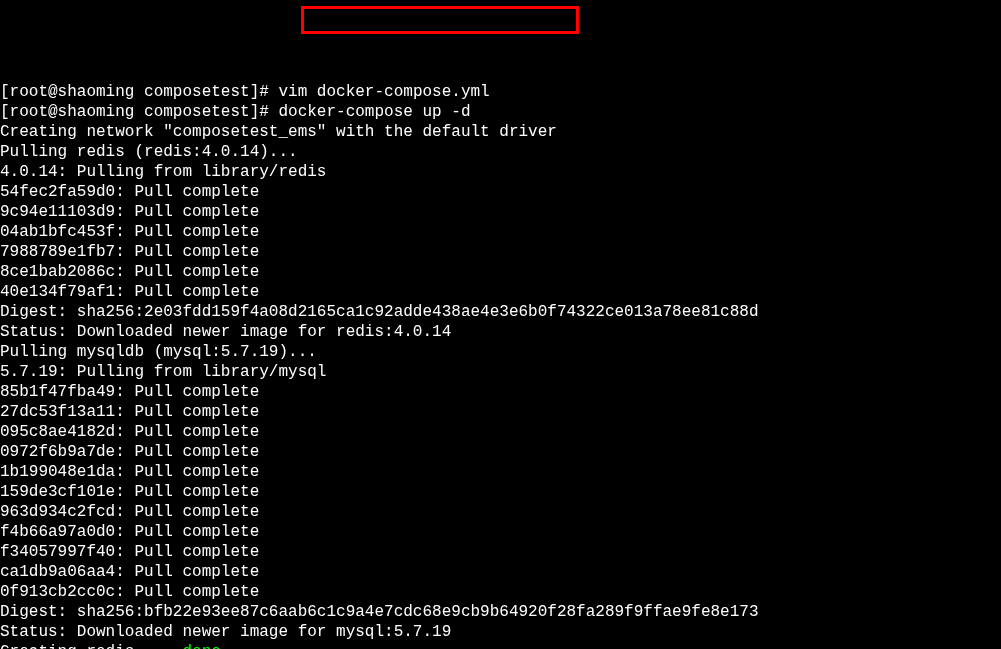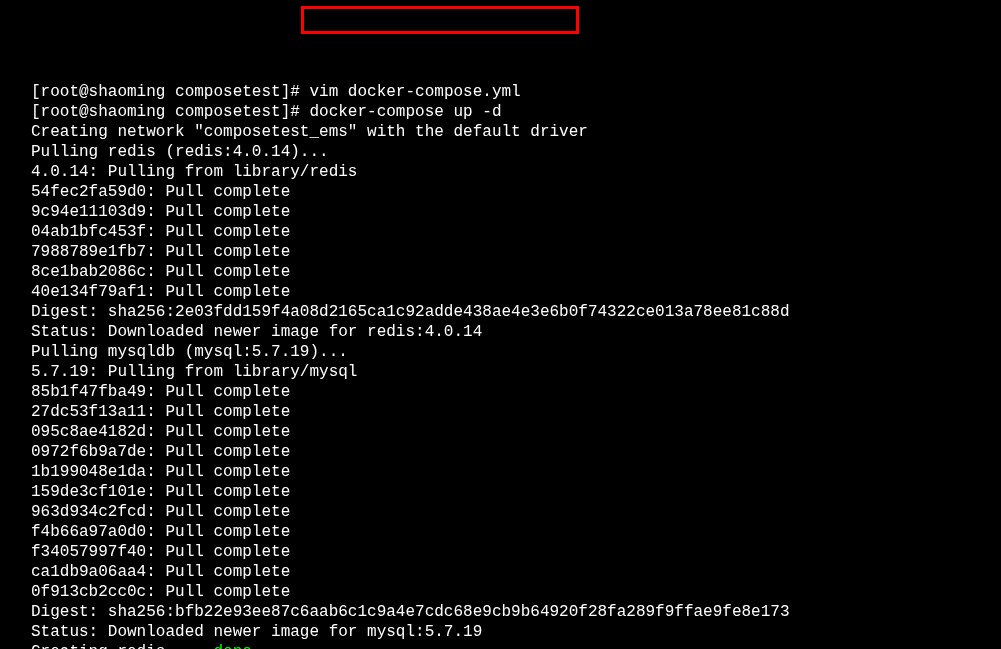--- a/index.html
+++ b/index.html
@@ -17,21 +17,20 @@
       height: 649px;
       overflow: hidden;
       position: relative;
       white-space: pre;
     }
     .terminal {
       padding: 2px 0;
     }
     .line {
       display: block;
-      padding-left: 31px;
     }
     .white {
       color: #ffffff;
     }
     .green {
       color: #00ff00;
     }
     .highlight-box {
       position: absolute;
       top: 6px;

